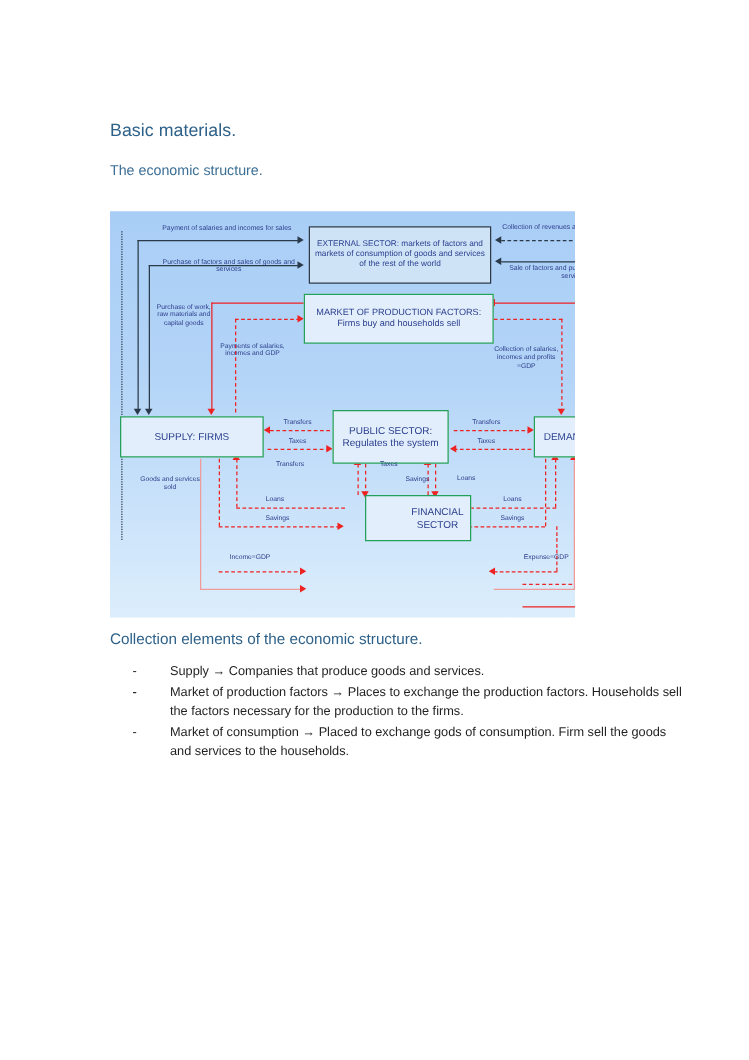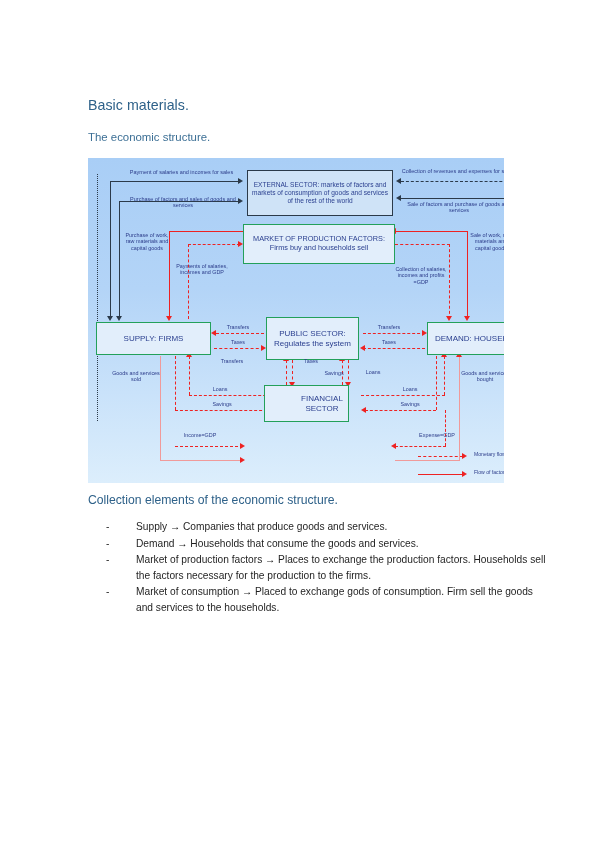--- a/index.html
+++ b/index.html
@@ -76,23 +76,23 @@
   }
   ul.bullets li .dash {
     position: absolute;
     left: 0;
     top: 0;
   }
 
   
   .diagram {
     position: relative;
-    width: 416px;
+    width: 372px;
     height: 325px;
-    margin-top: 15px;
+    margin-top: 26px;
     background: linear-gradient(180deg,#a9cef6 0%, #b3d4f7 40%, #c9e2fa 72%, #dceefc 100%);
     overflow: hidden;
     font-family: "Liberation Sans", sans-serif;
   }
 
   .dbox {
     position: absolute;
     box-sizing: border-box;
     border: 1.4px solid #23a05a;
     background: #e2eefb;
@@ -250,21 +250,21 @@
       <div class="arw ar-d-red" style="left:201px; top:224px;"></div>
 
       <div class="ln v-dash-red" style="left:254px; top:202px; height:25px;"></div>
       <div class="arw ar-u-red" style="left:251px; top:198px;"></div>
       <div class="ln v-dash-red" style="left:260px; top:202px; height:25px;"></div>
       <div class="arw ar-d-red" style="left:257px; top:224px;"></div>
 
       <div class="dlabel" style="left:24px; top:212px; width:48px; font-size:5.4px;">Goods and services sold</div>
       <div class="dlabel" style="left:372px; top:212px; width:50px; font-size:5.4px;">Goods and services bought</div>
 
-      <div class="dbox" style="left:176px; top:227px; width:85px; height:37px; font-size:8px;padding-left:31px;">FINANCIAL SECTOR</div>
+      <div class="dbox" style="left:204px; top:227px; width:85px; height:37px; font-size:8px;padding-left:31px;">FINANCIAL SECTOR</div>
 
       <div class="dlabel" style="left:116px; top:228px; width:32px; font-size:5.4px;">Loans</div>
       <div class="dlabel" style="left:116px; top:243px; width:36px; font-size:5.4px;">Savings</div>
       <div class="dlabel" style="left:306px; top:228px; width:32px; font-size:5.4px;">Loans</div>
       <div class="dlabel" style="left:303px; top:243px; width:38px; font-size:5.4px;">Savings</div>
 
       <div class="ln h-dash-red" style="left:101px; top:237px; width:87px;"></div>
       <div class="ln v-dash-red" style="left:101px; top:198px; height:39px;"></div>
       <div class="arw ar-u-red" style="left:98px; top:194px;"></div>
 
@@ -317,21 +317,20 @@
     <h3 class="sub-title2">Collection elements of the economic structure.</h3>
 
 
     <ul class="bullets">
       <li>
         <span class="dash">-</span>
         <span>Supply → Companies that produce goods and services.</span>
       </li>
       <li>
         <span class="dash">-</span>
-        <span>Demand → Households that consume the goods and services.</span>
       </li>
       <li>
         <span class="dash">-</span>
         <span>Market of production factors → Places to exchange the production factors. Households sell the factors necessary for the production to the firms.</span>
       </li>
       <li>
         <span class="dash">-</span>
         <span>Market of consumption →  Placed to exchange gods of consumption. Firm sell the goods and services to the households.</span>
       </li>
     </ul>

